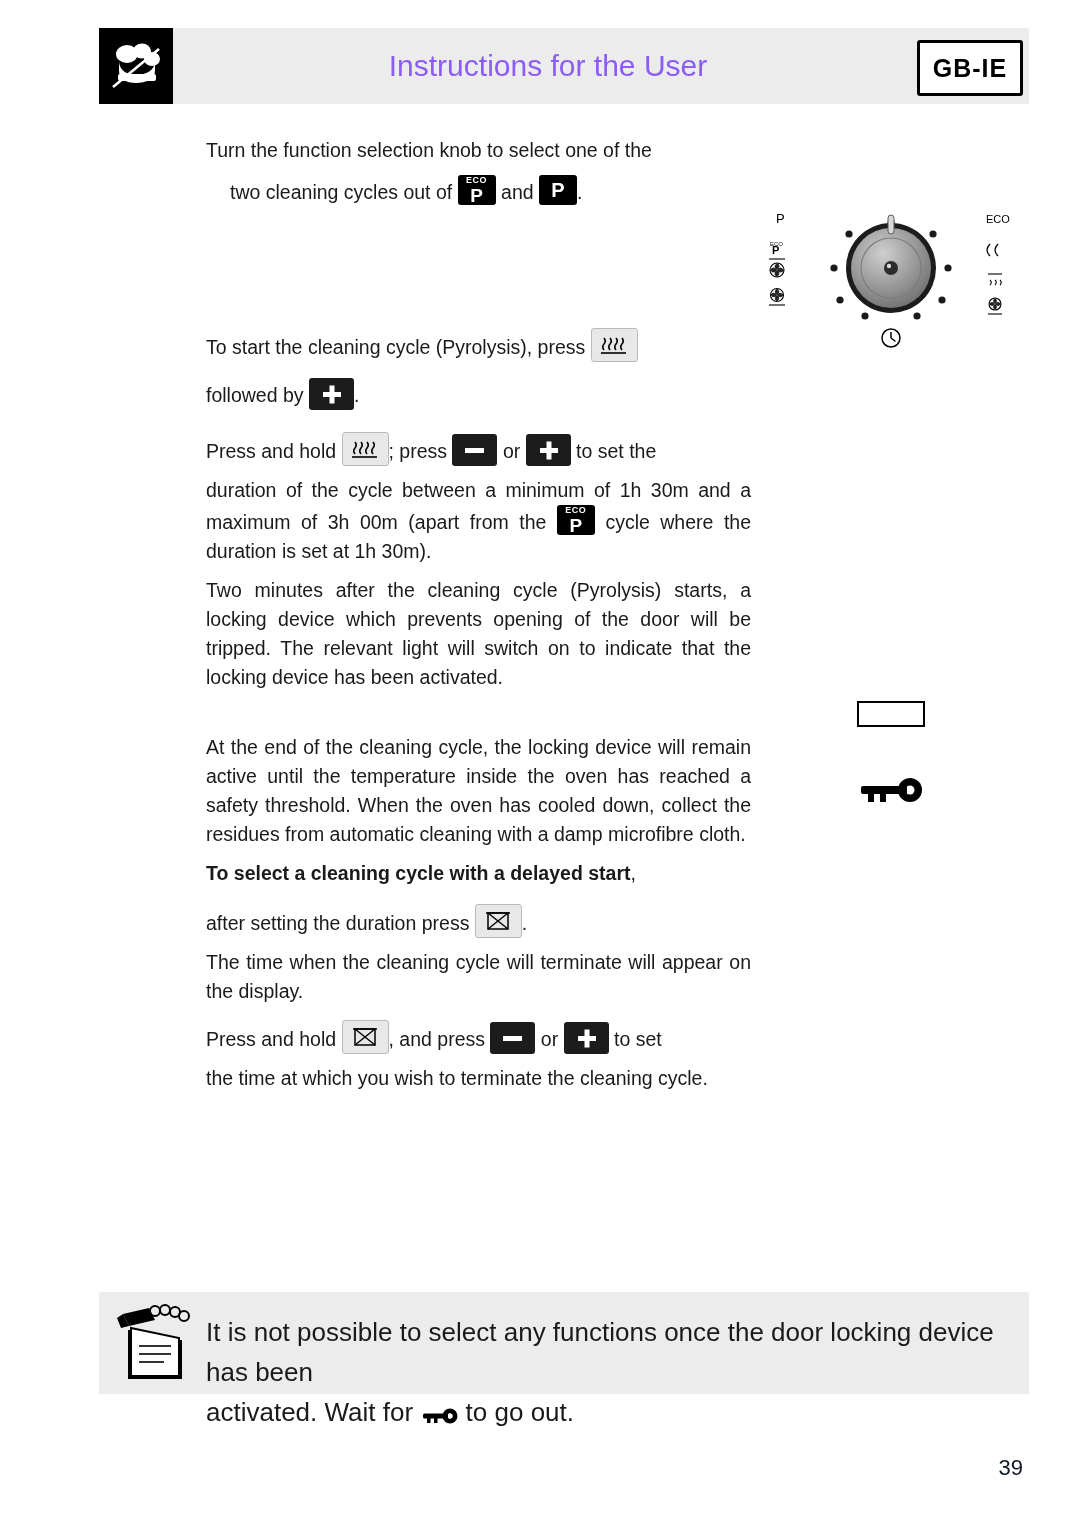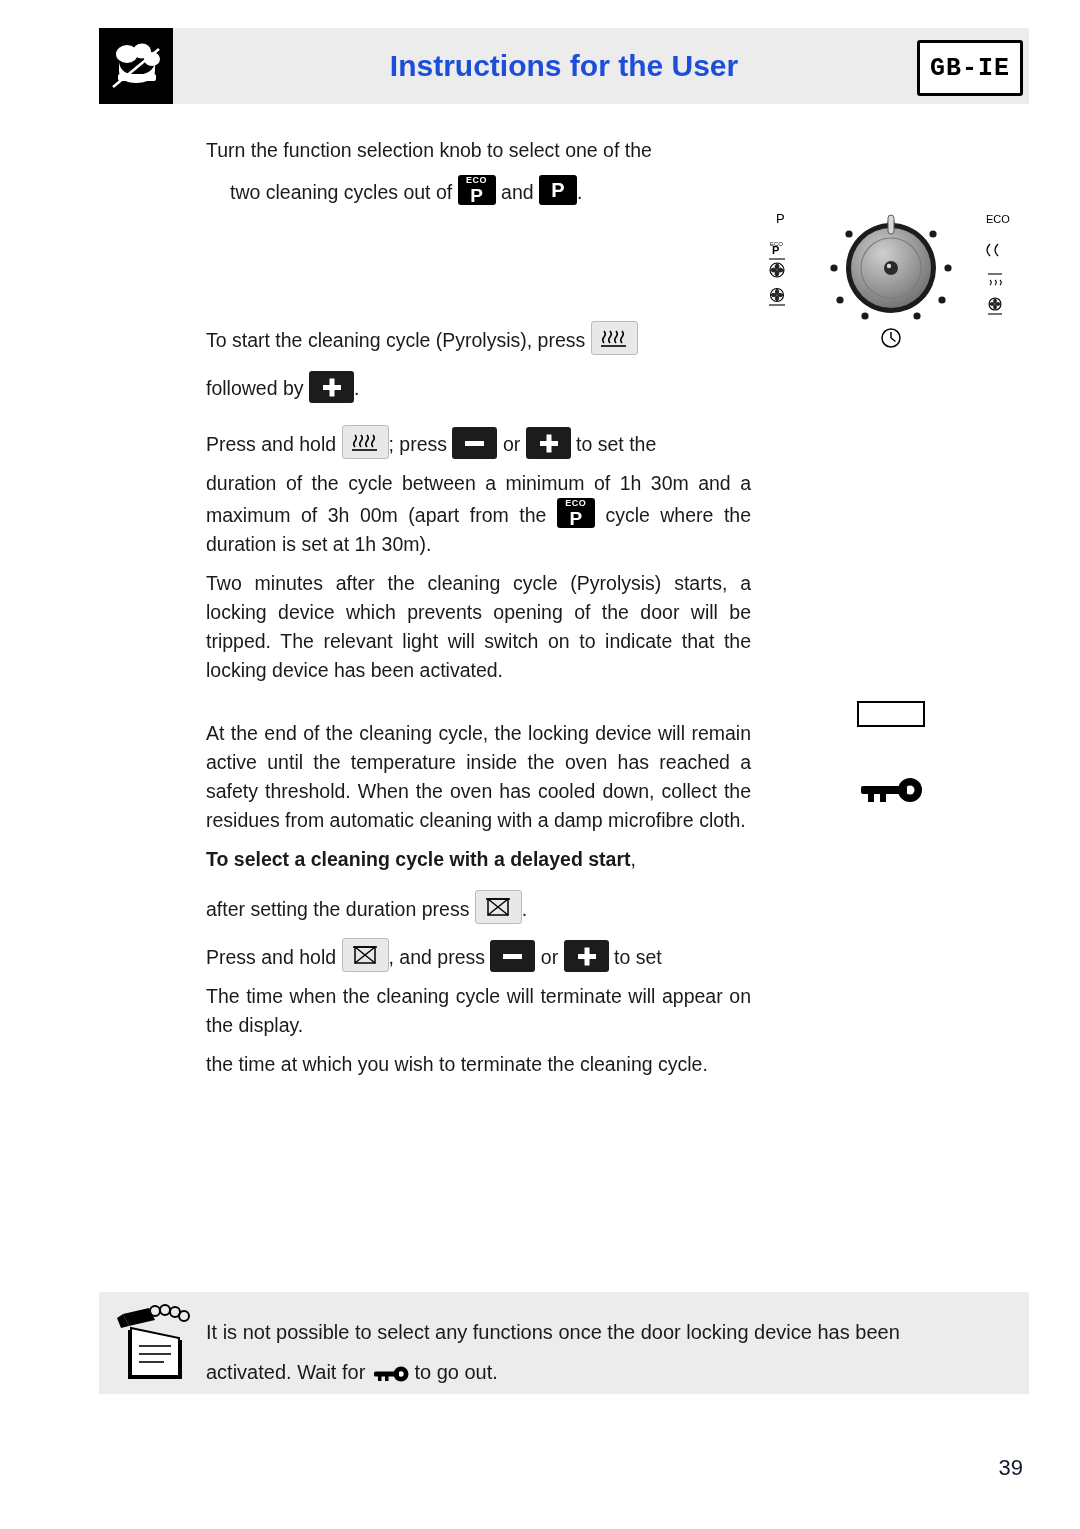--- a/index.html
+++ b/index.html
@@ -39,41 +39,39 @@
   .header-logo svg { display: block; }
   .header-title {
     position: absolute;
     left: 74px;
     top: 0;
     width: 750px;
     height: 76px;
     line-height: 76px;
     text-align: center;
     font-size: 30px;
-    font-weight: bold;
-    color: #1d4ed8;
+    font-weight: normal;
+    color: #8b5cf6;
     letter-spacing: 0px;
-    padding-left: 16px;
   }
   .header-badge {
     position: absolute;
     right: 6px;
     top: 12px;
     width: 100px;
     height: 50px;
     background: #ffffff;
     border: 3px solid #000;
     border-radius: 3px;
     display: flex;
     align-items: center;
     justify-content: center;
     font-size: 25px;
     font-weight: bold;
     letter-spacing: 1px;
-    font-family: Liberation Mono, monospace;
   }
 
   
   .content {
     position: absolute;
     left: 206px;
     top: 136px;
     width: 545px;
     font-size: 19.5px;
     line-height: 29px;
@@ -81,21 +79,21 @@
   }
   .sec-head {
     font-size: 19.5px;
     font-weight: bold;
     margin-bottom: 16px;
     white-space: nowrap;
   }
   .sec-head .num { display: inline-block; width: 45px; }
 
   p.just {
-    margin: 4px 0 0 0;
+    margin: 11px 0 0 0;
     text-align: justify;
     text-justify: inter-word;
   }
   p.nojust { margin: 0; text-align: left; }
 
   .gap-lg { height: 110px; }
   .gap-md { height: 30px; }
   .gap-sm { height: 8px; }
 
   .bold { font-weight: bold; }
@@ -182,21 +180,21 @@
     left: 10px;
     top: 8px;
     width: 90px;
     height: 86px;
   }
   .note-text {
     position: absolute;
     left: 107px;
     top: 20px;
     width: 815px;
-    font-size: 20px;
+    font-size: 26px;
     line-height: 40px;
     color: #1a1a1a;
   }
   .note-key {
     display: inline-block;
     vertical-align: -4px;
     width: 38px;
     height: 16px;
   }
 
@@ -337,20 +335,24 @@
         <g stroke="#000" stroke-width="1.5" fill="none">
           <rect x="12" y="8" width="20" height="16"></rect>
           <line x1="12" y1="8" x2="32" y2="24"></line>
           <line x1="32" y1="8" x2="12" y2="24"></line>
           <line x1="10" y1="8" x2="34" y2="8"></line>
         </g>
       </svg>
     </span><span>.</span>
   </p>
 
+  <p class="just" style="margin-top:10px;">
+    <span>The time when the cleaning cycle will terminate will appear on the display.</span>
+  </p>
+
   <p class="just" style="margin-top:14px;">
     <span>Press and hold</span>
     <span class="key key-plain">
       <svg width="45" height="32" viewBox="0 0 45 32">
         <g stroke="#000" stroke-width="1.5" fill="none">
           <rect x="12" y="8" width="20" height="16"></rect>
           <line x1="12" y1="8" x2="32" y2="24"></line>
           <line x1="32" y1="8" x2="12" y2="24"></line>
           <line x1="10" y1="8" x2="34" y2="8"></line>
         </g>
@@ -364,24 +366,20 @@
     <span>or</span>
     <span class="key key-dark">
       <svg width="45" height="32" viewBox="0 0 45 32">
         <g fill="#ffffff">
           <rect x="14" y="14" width="18" height="5"></rect>
           <rect x="20.5" y="7.5" width="5" height="18"></rect>
         </g>
       </svg>
     </span>
     <span>to set</span>
-  </p>
-
-  <p class="just" style="margin-top:10px;">
-    <span>The time when the cleaning cycle will terminate will appear on the display.</span>
   </p>
   <p class="just" style="margin-top:10px;">
     <span>the time at which you wish to terminate the cleaning cycle.</span>
   </p>
 </div>
 
 <div class="knob-panel">
   <svg width="258" height="145" viewBox="0 0 258 145">
     <defs>
       <radialGradient id="knobgrad" cx="40%" cy="32%" r="75%">

